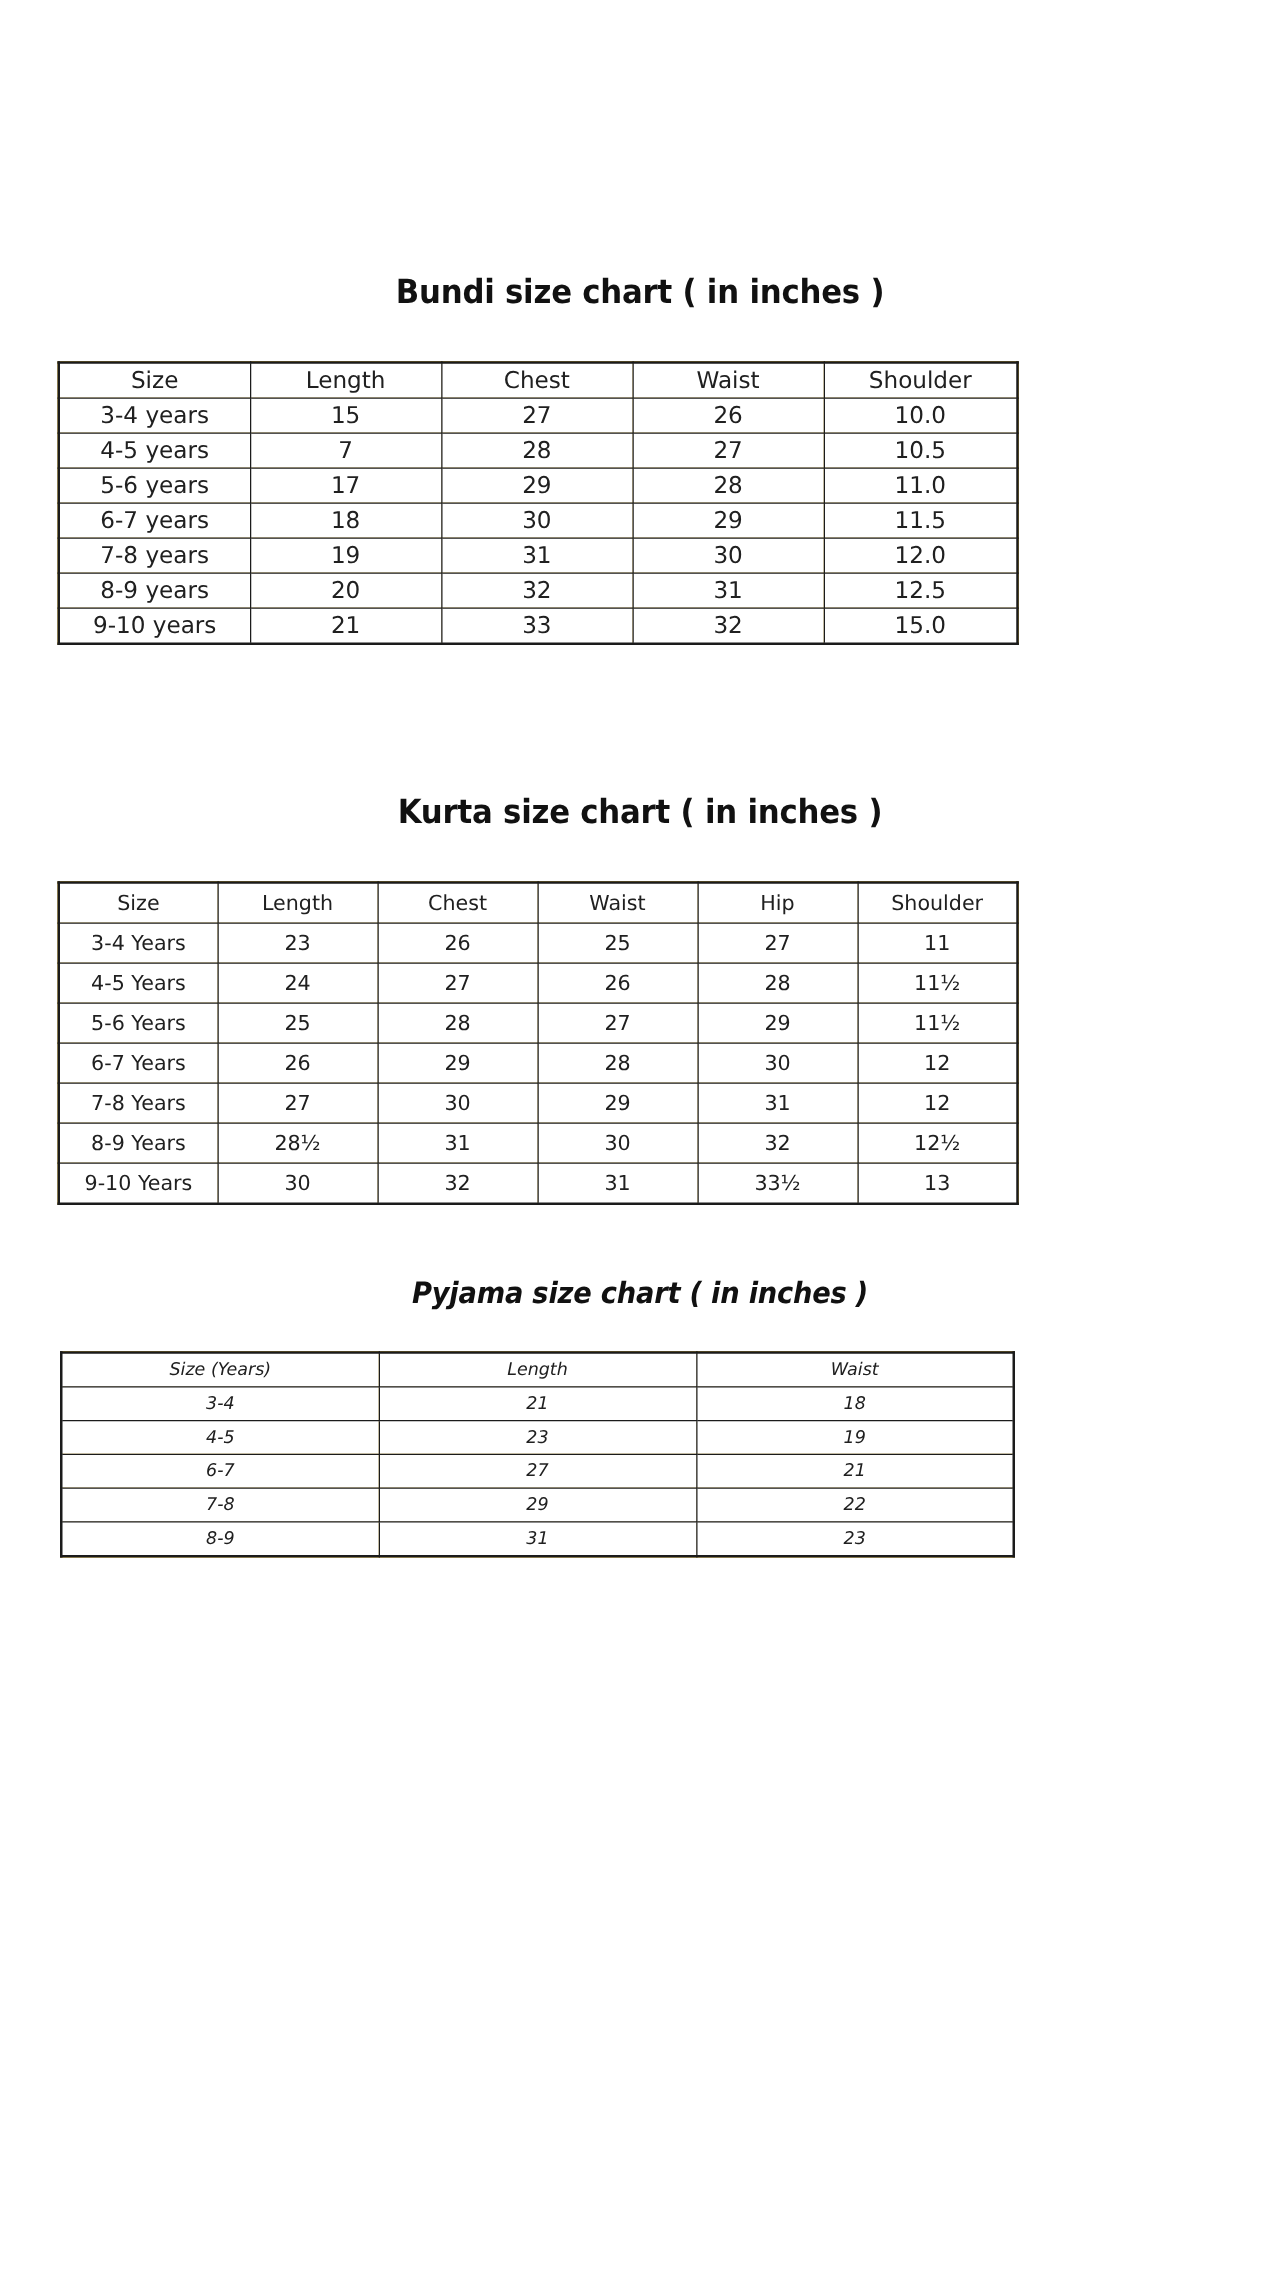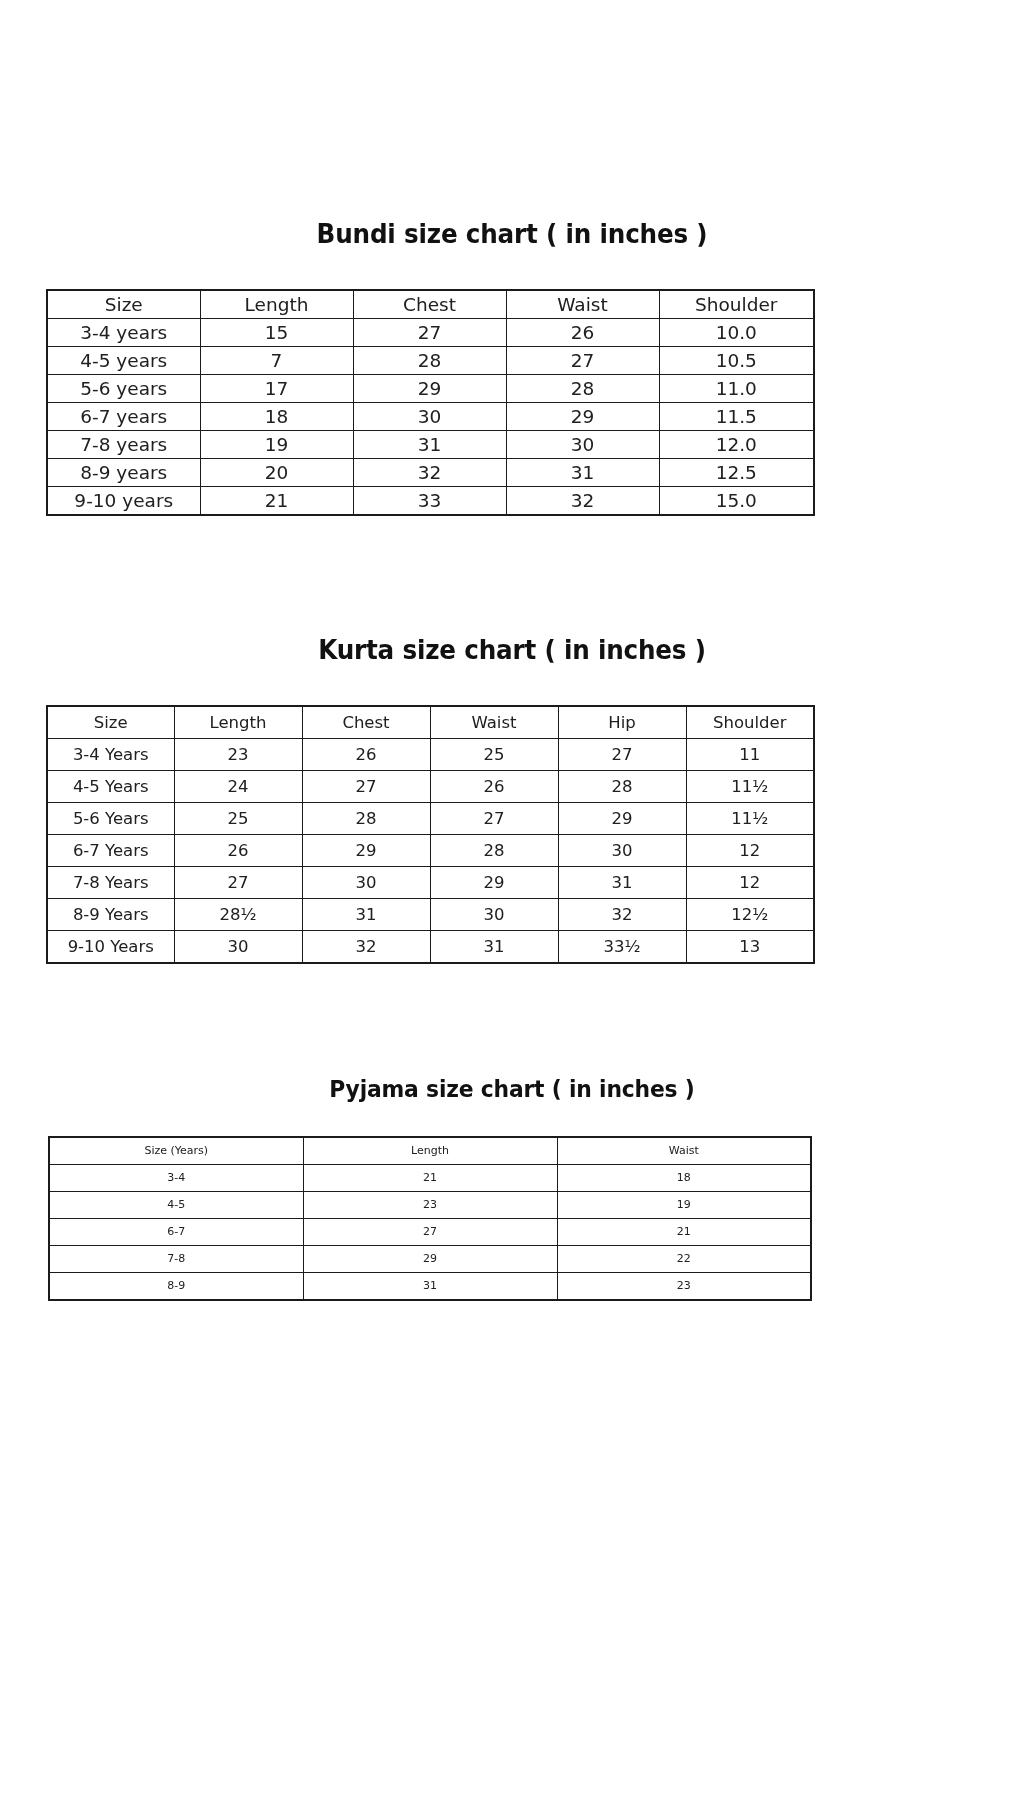--- a/index.html
+++ b/index.html
@@ -24,21 +24,21 @@
   }
 
   
   .section {
     position: absolute;
     left: 0;
     width: 1024px;
   }
   #section-bundi  { top: 196px; }
   #section-kurta  { top: 612px; }
-  #section-pyjama { top: 1055px; }
+  #section-pyjama { top: 1000px; font-style: italic; }
 
   .chart-title {
     text-align: center;
     font-family: "DejaVu Sans", "Liberation Sans", sans-serif;
     font-weight: 700;
     color: #111111;
     letter-spacing: -0.2px;
     transform: scaleX(0.93);
     transform-origin: center center;
     white-space: nowrap;
@@ -103,21 +103,21 @@
 
   
   #table-pyjama {
     width: 762px;
     margin: 0 0 0 48px;
     border: 2px solid #1b1b1b;
   }
   #table-pyjama th,
   #table-pyjama td {
     height: 26px;
-    font-size: 11px;
+    font-size: 14px;
     line-height: 26px;
   }
   #table-pyjama col.c-size   { width: 254px; }
   #table-pyjama col.c-length { width: 254px; }
   #table-pyjama col.c-waist  { width: 254px; }
 </style>
 </head>
 <body>
 
 <div class="page">

